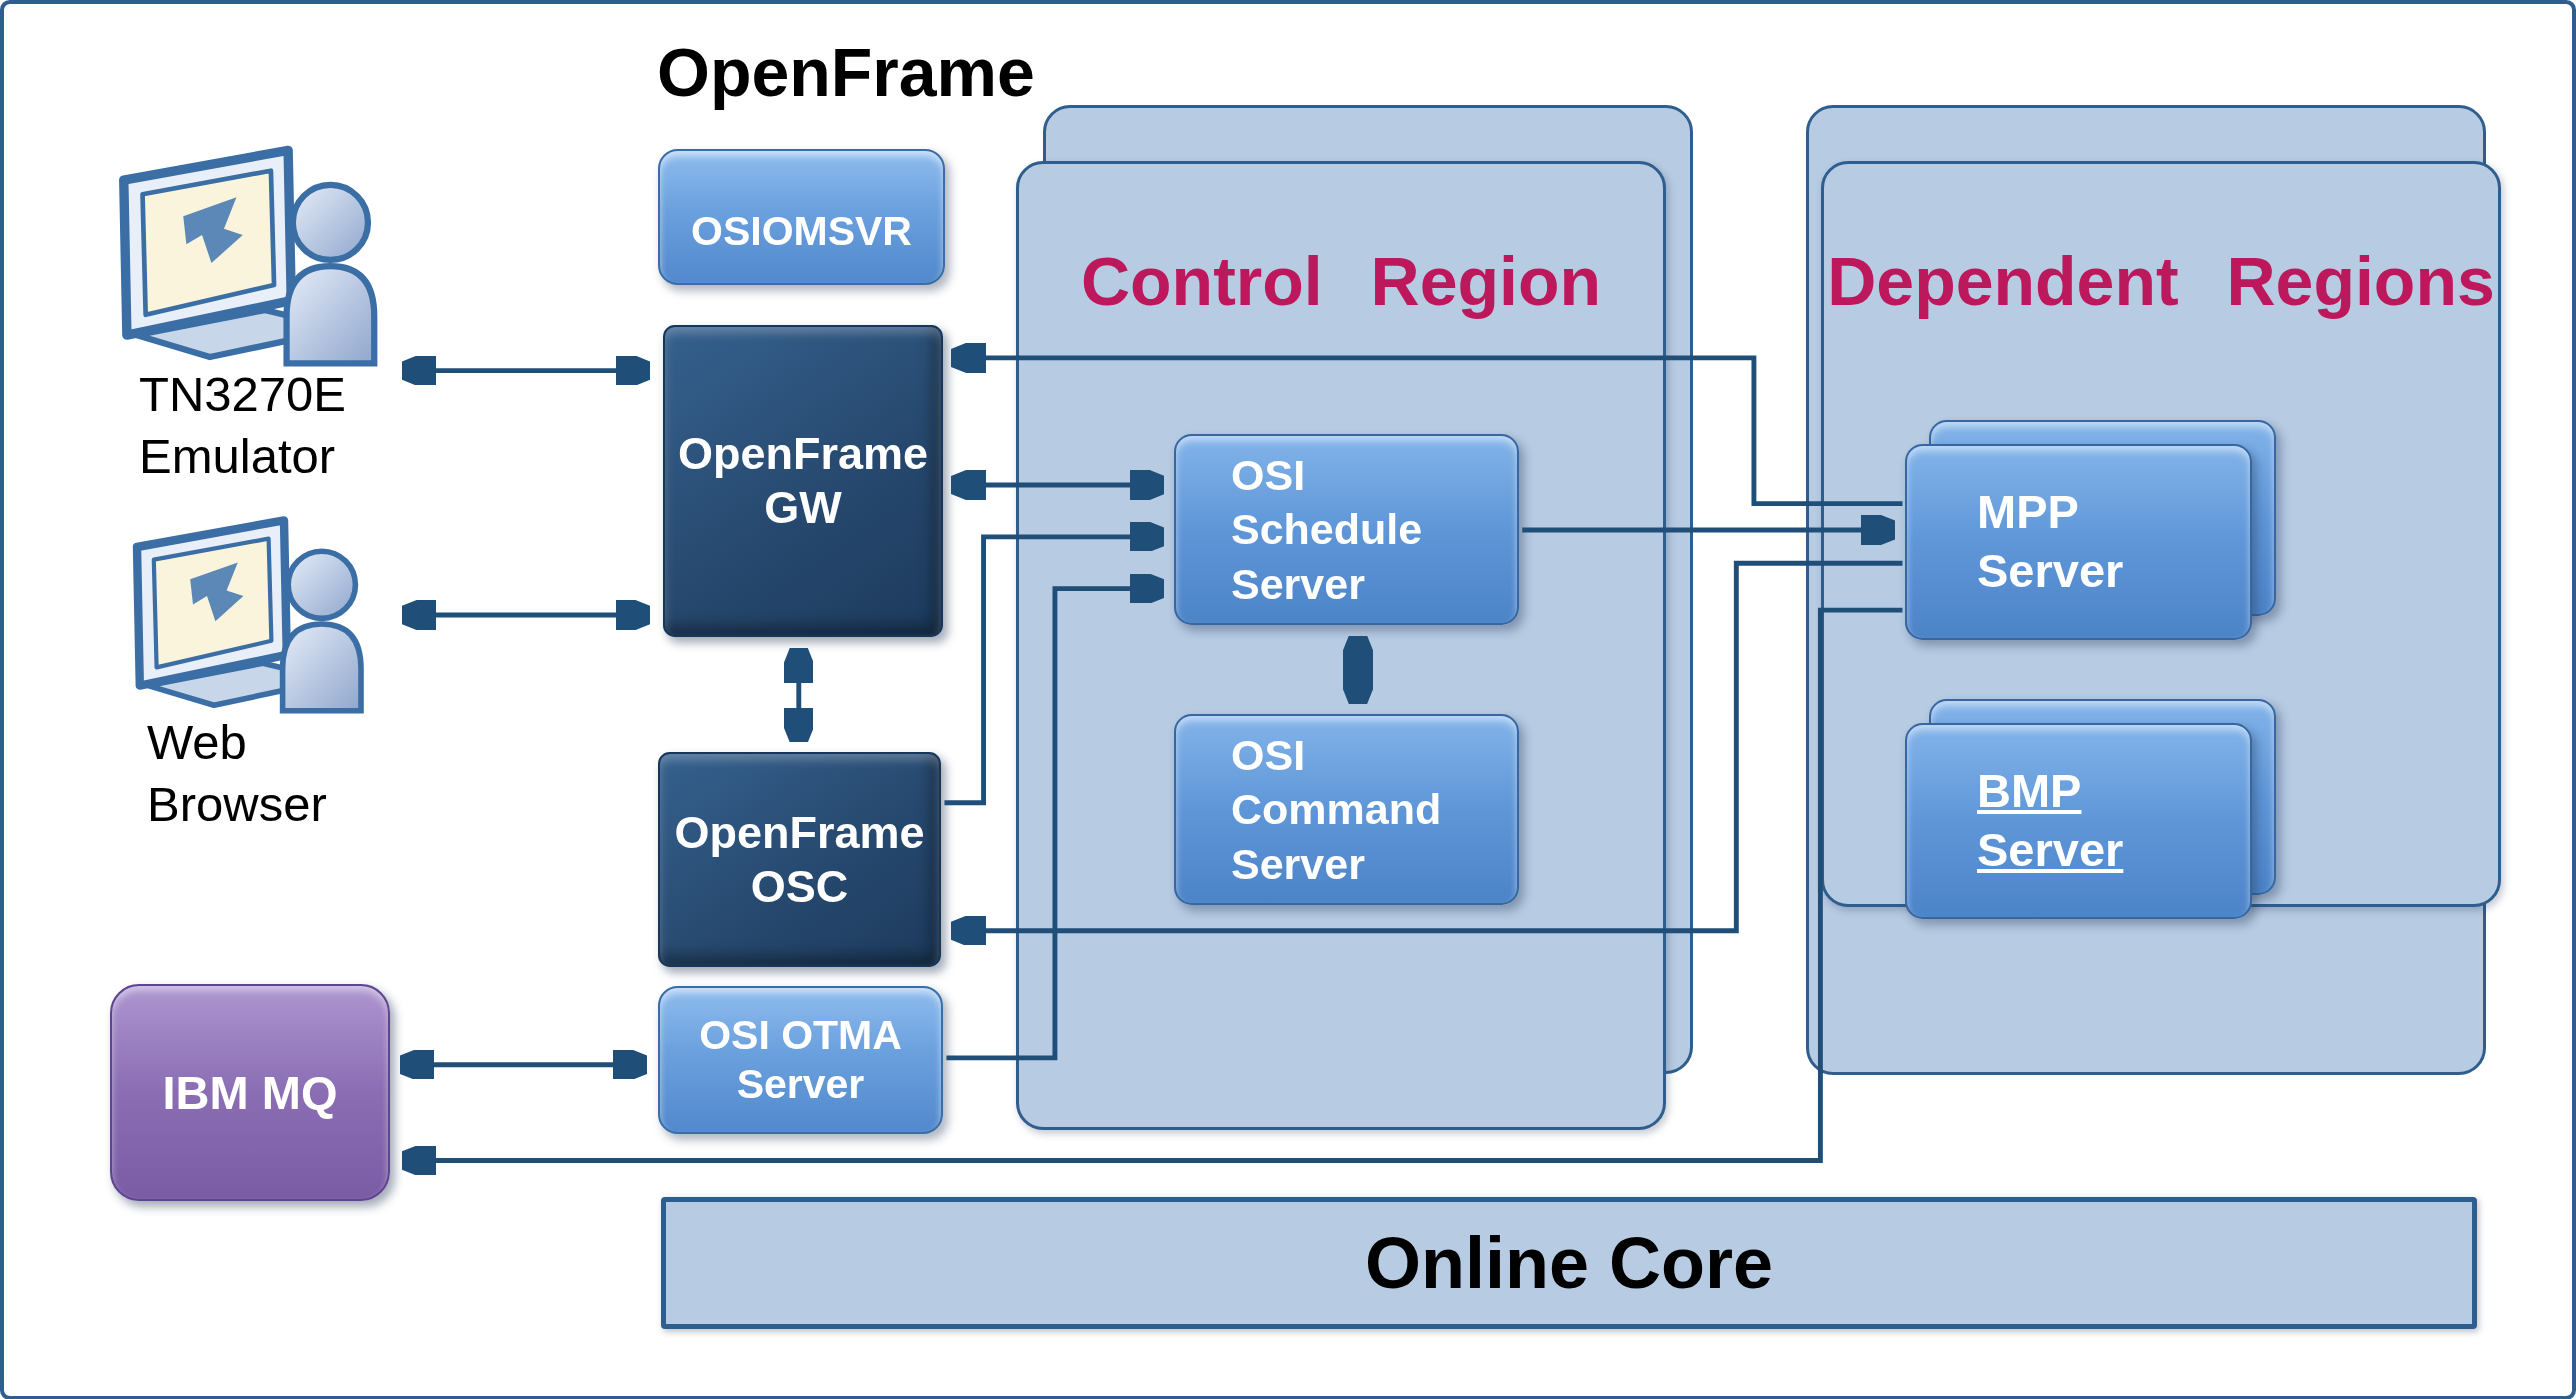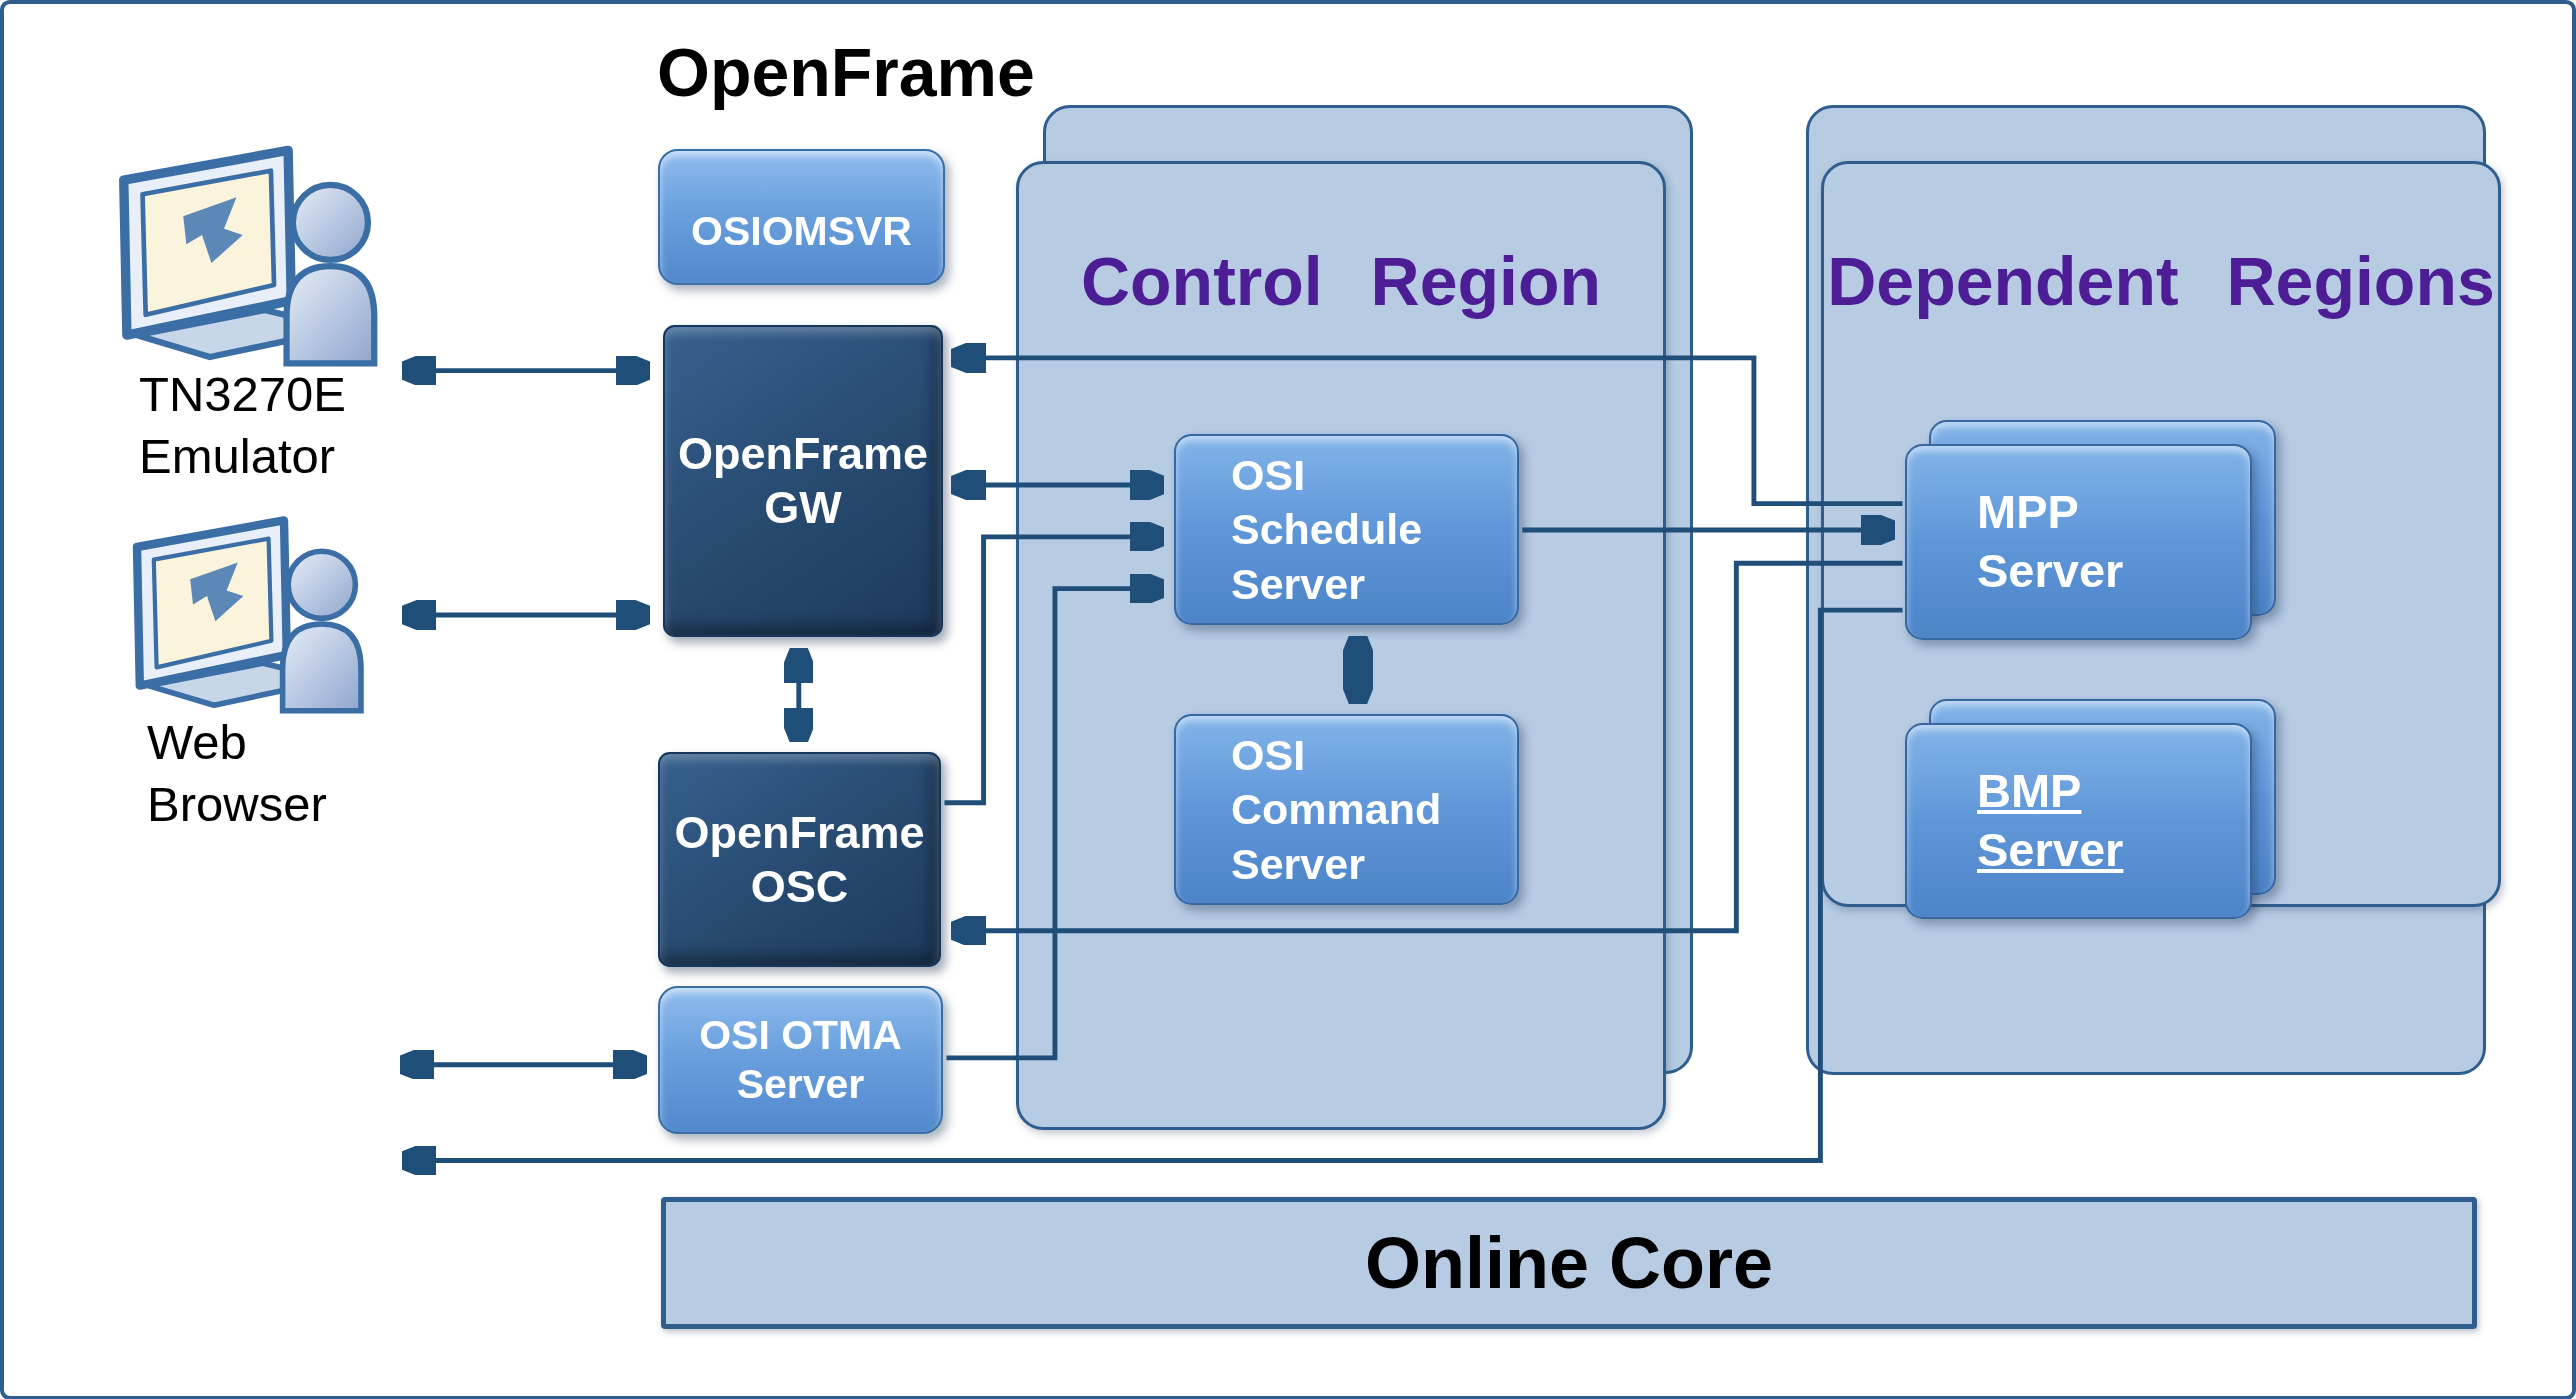--- a/index.html
+++ b/index.html
@@ -5,21 +5,21 @@
   html,body{margin:0;padding:0;background:#ffffff;}
   .canvas{
     position:relative;width:2576px;height:1400px;box-sizing:border-box;
     background:#ffffff;border:4.9px solid #2F5E8E;border-radius:9.8px;overflow:hidden;
     font-family:"Liberation Sans",sans-serif;
   }
   .abs{position:absolute;box-sizing:border-box;}
   .lbl{white-space:pre-line;font-weight:bold;}
   
   .diagram-title{left:653px;top:29px;font-size:68px;font-weight:bold;color:#000;}
-  .region-title{width:100%;text-align:center;font-size:68px;font-weight:bold;color:#4c1d95;
+  .region-title{width:100%;text-align:center;font-size:68px;font-weight:bold;color:#be185d;
     word-spacing:29px;top:78px;left:0;}
   
   .region{background:#B7CBE3;border:3.9px solid #2F5E8E;border-radius:27px;}
   .region.back{box-shadow:none;}
   .region.front{box-shadow:2.9px 3.9px 7.8px rgba(40,60,90,.25);}
   
   .node{display:flex;flex-direction:column;justify-content:center;align-items:center;
     color:#fff;text-align:center;}
   .lightbox{
     background:linear-gradient(180deg,#8FBCEE 0%,#6AA0DD 45%,#5289CD 100%);
@@ -114,20 +114,23 @@
   <div class="abs node darkbox" style="left:654px;top:748px;width:283px;height:215px;">
     <span class="lbl" style="font-size:45px;line-height:1.2;">OpenFrame
 OSC</span>
   </div>
 
   <div class="abs node lightbox" style="left:654px;top:982px;width:285px;height:148px;">
     <span class="lbl" style="font-size:41px;line-height:1.2;">OSI OTMA
 Server</span>
   </div>
 
+  <div class="abs node purplebox" style="left:106px;top:980px;width:280px;height:217px;">
+    <span class="lbl" style="font-size:47px;">IBM MQ</span>
+  </div>
 
   <div class="abs node serverbox" style="left:1170px;top:430px;width:345px;height:191px;padding-left:55px;">
     <span class="lbl" style="font-size:43px;line-height:1.27;">OSI
 Schedule
 Server</span>
   </div>
   <div class="abs node serverbox" style="left:1170px;top:710px;width:345px;height:191px;padding-left:55px;">
     <span class="lbl" style="font-size:43px;line-height:1.27;">OSI
 Command
 Server</span>

